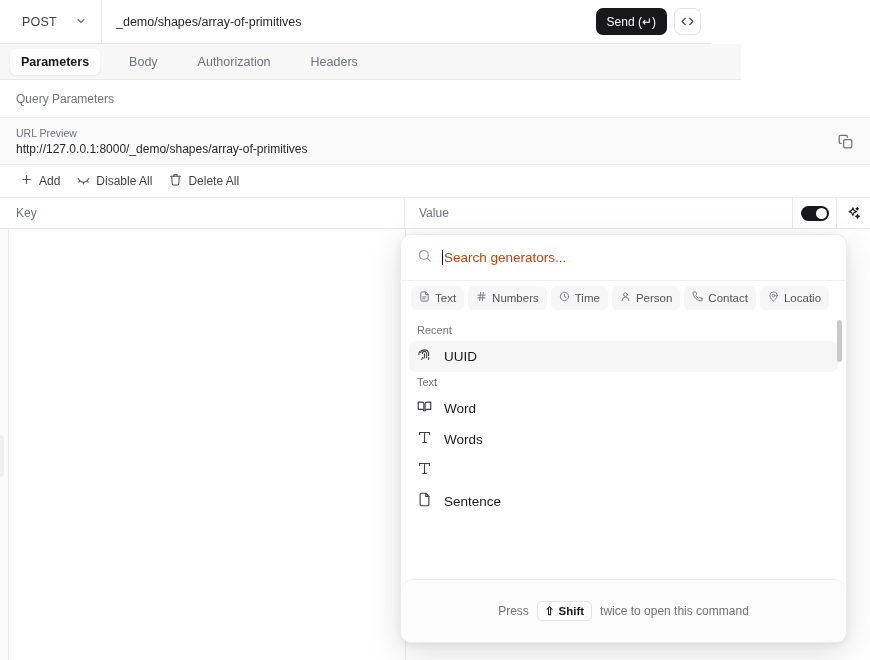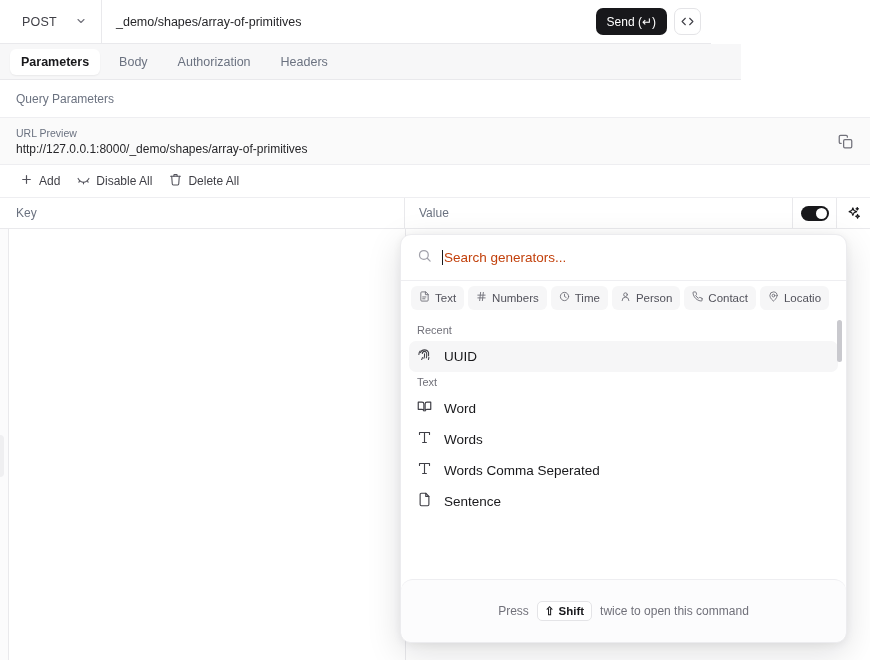--- a/index.html
+++ b/index.html
@@ -44,21 +44,21 @@
     display: flex; align-items: center; justify-content: center;
     margin-right: 10px; cursor: pointer; color: #3f3f46;
     background: #fff;
   }
 
   
   .tabstrip {
     position: absolute; left: 0; top: 44px; width: 741px; height: 36px;
     background: #f7f7f8;
     border-bottom: 1px solid #e9e9ec;
-    display: flex; align-items: center; padding: 0 10px; gap: 8px;
+    display: flex; align-items: center; padding: 0 10px; gap: 18px;
   }
   .tab {
     height: 26px; padding: 0 11px; border-radius: 6px;
     display: flex; align-items: center;
     font-size: 12.5px; color: #6b7280; cursor: pointer;
   }
   .tab.active {
     background: #ffffff; color: #18181b; font-weight: bold;
     box-shadow: 0 1px 2px rgba(0,0,0,.06);
   }
@@ -445,21 +445,20 @@
     </div>
 
     <div class="row">
       <span>
         <svg viewBox="0 0 24 24" fill="none" stroke="currentColor" stroke-width="1.8" stroke-linecap="round" stroke-linejoin="round">
             <polyline points="4 7 4 4 20 4 20 7"></polyline>
             <line x1="12" y1="4" x2="12" y2="20"></line>
             <line x1="9" y1="20" x2="15" y2="20"></line>
           </svg>
       </span>
-      <span class="lbl">Words Comma Seperated</span>
     </div>
 
     <div class="row">
       <span>
         <svg viewBox="0 0 24 24" fill="none" stroke="currentColor" stroke-width="1.8" stroke-linecap="round" stroke-linejoin="round">
             <path d="M14 2H7a2 2 0 0 0-2 2v16a2 2 0 0 0 2 2h10a2 2 0 0 0 2-2V7z"></path>
             <polyline points="14 2 14 7 19 7"></polyline>
           </svg>
       </span>
       <span class="lbl">Sentence</span>

